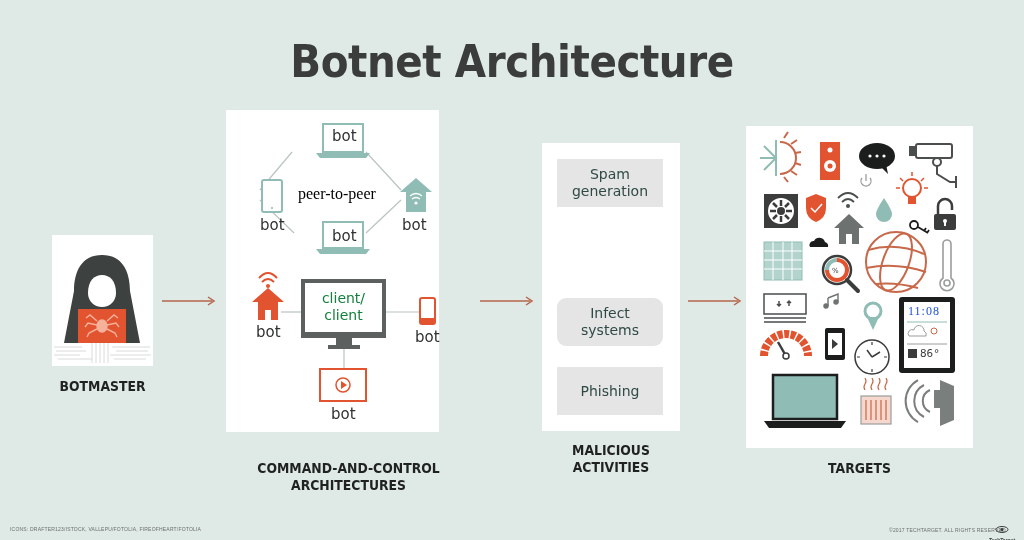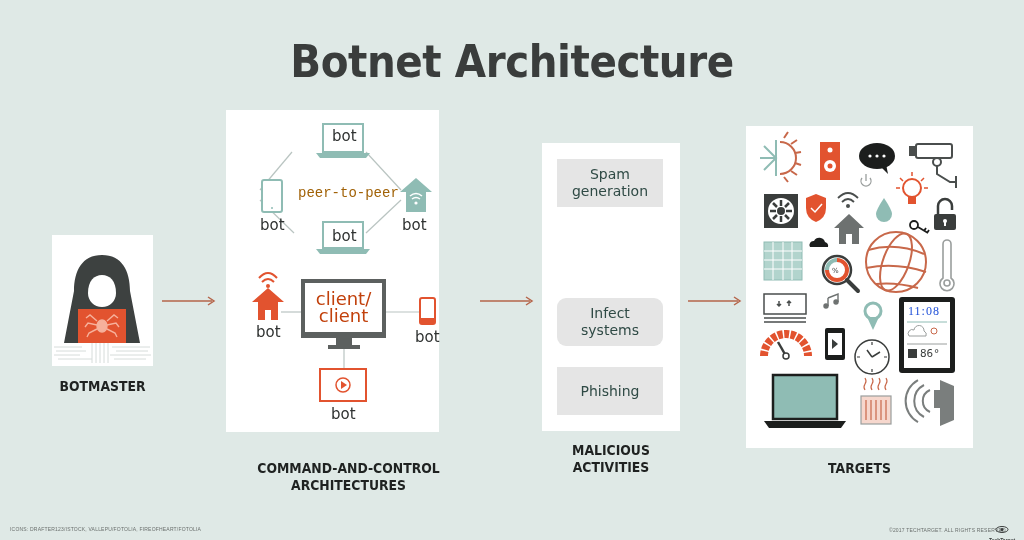--- a/index.html
+++ b/index.html
@@ -135,23 +135,23 @@
     <g>
       <rect x="94" y="259" width="46" height="32" fill="#fff" stroke="#e2532f" stroke-width="2"></rect>
       <circle cx="117" cy="275" r="7" fill="none" stroke="#e2532f" stroke-width="1.5"></circle>
       <path d="M115 271 L121 275 L115 279 Z" fill="#e2532f"></path>
     </g>
   </svg>
   <div class="bot-text" style="left:106px; top:17px;">bot</div>
   <div class="bot-text" style="left:34px; top:106px;">bot</div>
   <div class="bot-text" style="left:176px; top:106px;">bot</div>
   <div class="bot-text" style="left:106px; top:117px;">bot</div>
-  <div class="abs" style="left:72px; top:75px; font-size:14px; color:#a16207; font-family:Liberation Mono, monospace;">peer-to-peer</div>
-
-  <div class="abs" style="left:81px; top:180px; width:73px; text-align:center; font-size:18px; line-height:17px; color:#c2410c; font-family:'DejaVu Sans',sans-serif;">
+  <div class="abs" style="left:72px; top:75px; font-size:16px; color:#000000; font-family:Liberation Serif, serif;">peer-to-peer</div>
+
+  <div class="abs" style="left:81px; top:180px; width:73px; text-align:center; font-size:14px; line-height:17px; color:#15803d; font-family:'DejaVu Sans',sans-serif;">
     <div>client/</div>
     <div>client</div>
   </div>
   <div class="bot-text" style="left:30px; top:213px;">bot</div>
   <div class="bot-text" style="left:189px; top:218px;">bot</div>
   <div class="bot-text" style="left:105px; top:295px;">bot</div>
 </div>
 <div class="label-caps" style="left:226px; top:460px; width:245px;">
   <div>COMMAND-AND-CONTROL</div>
   <div>ARCHITECTURES</div>

